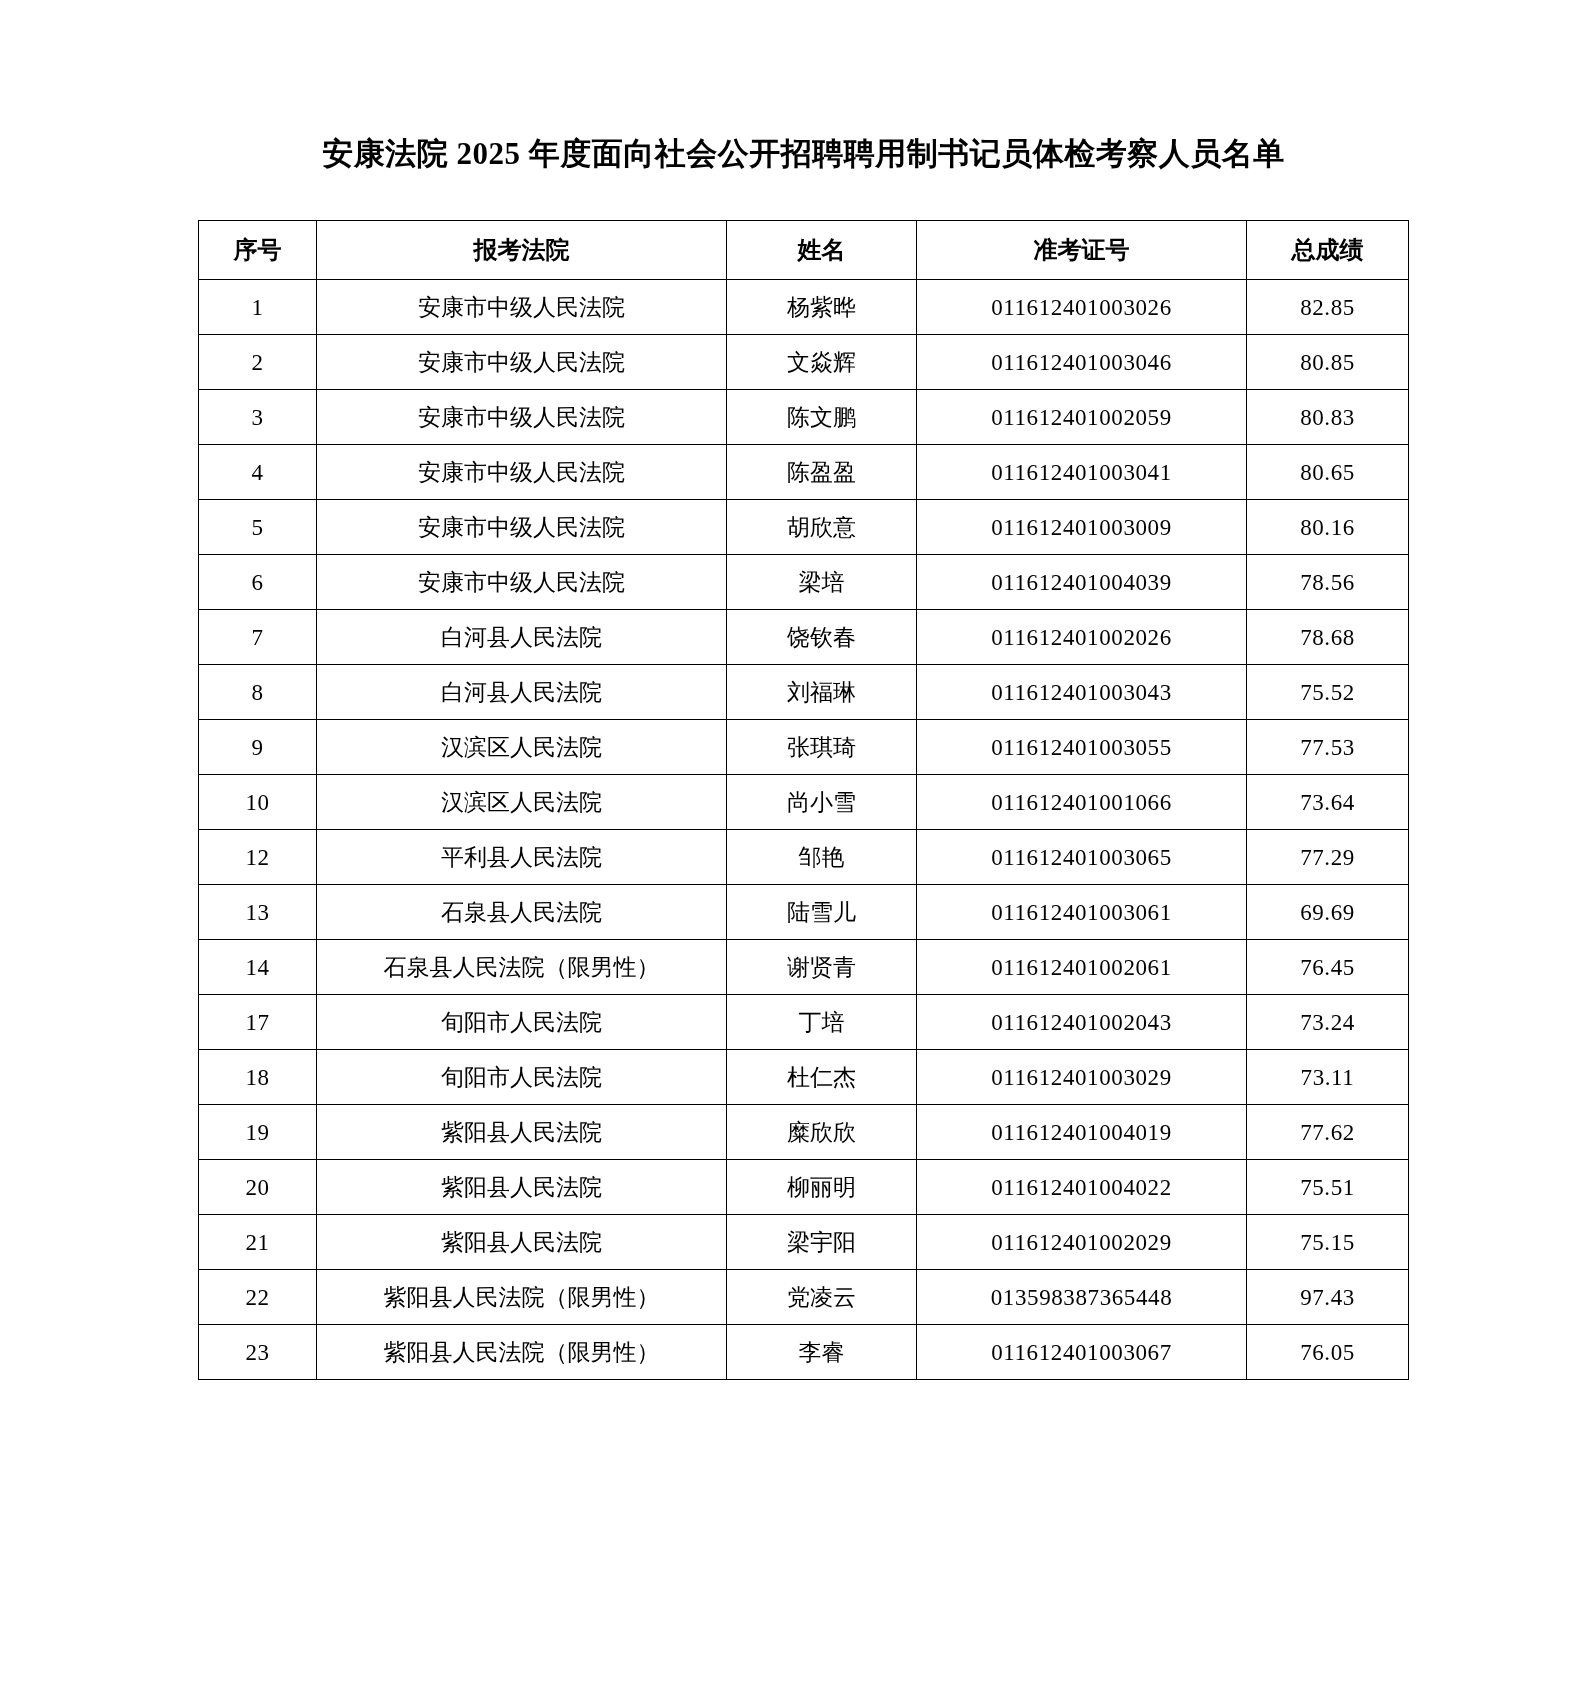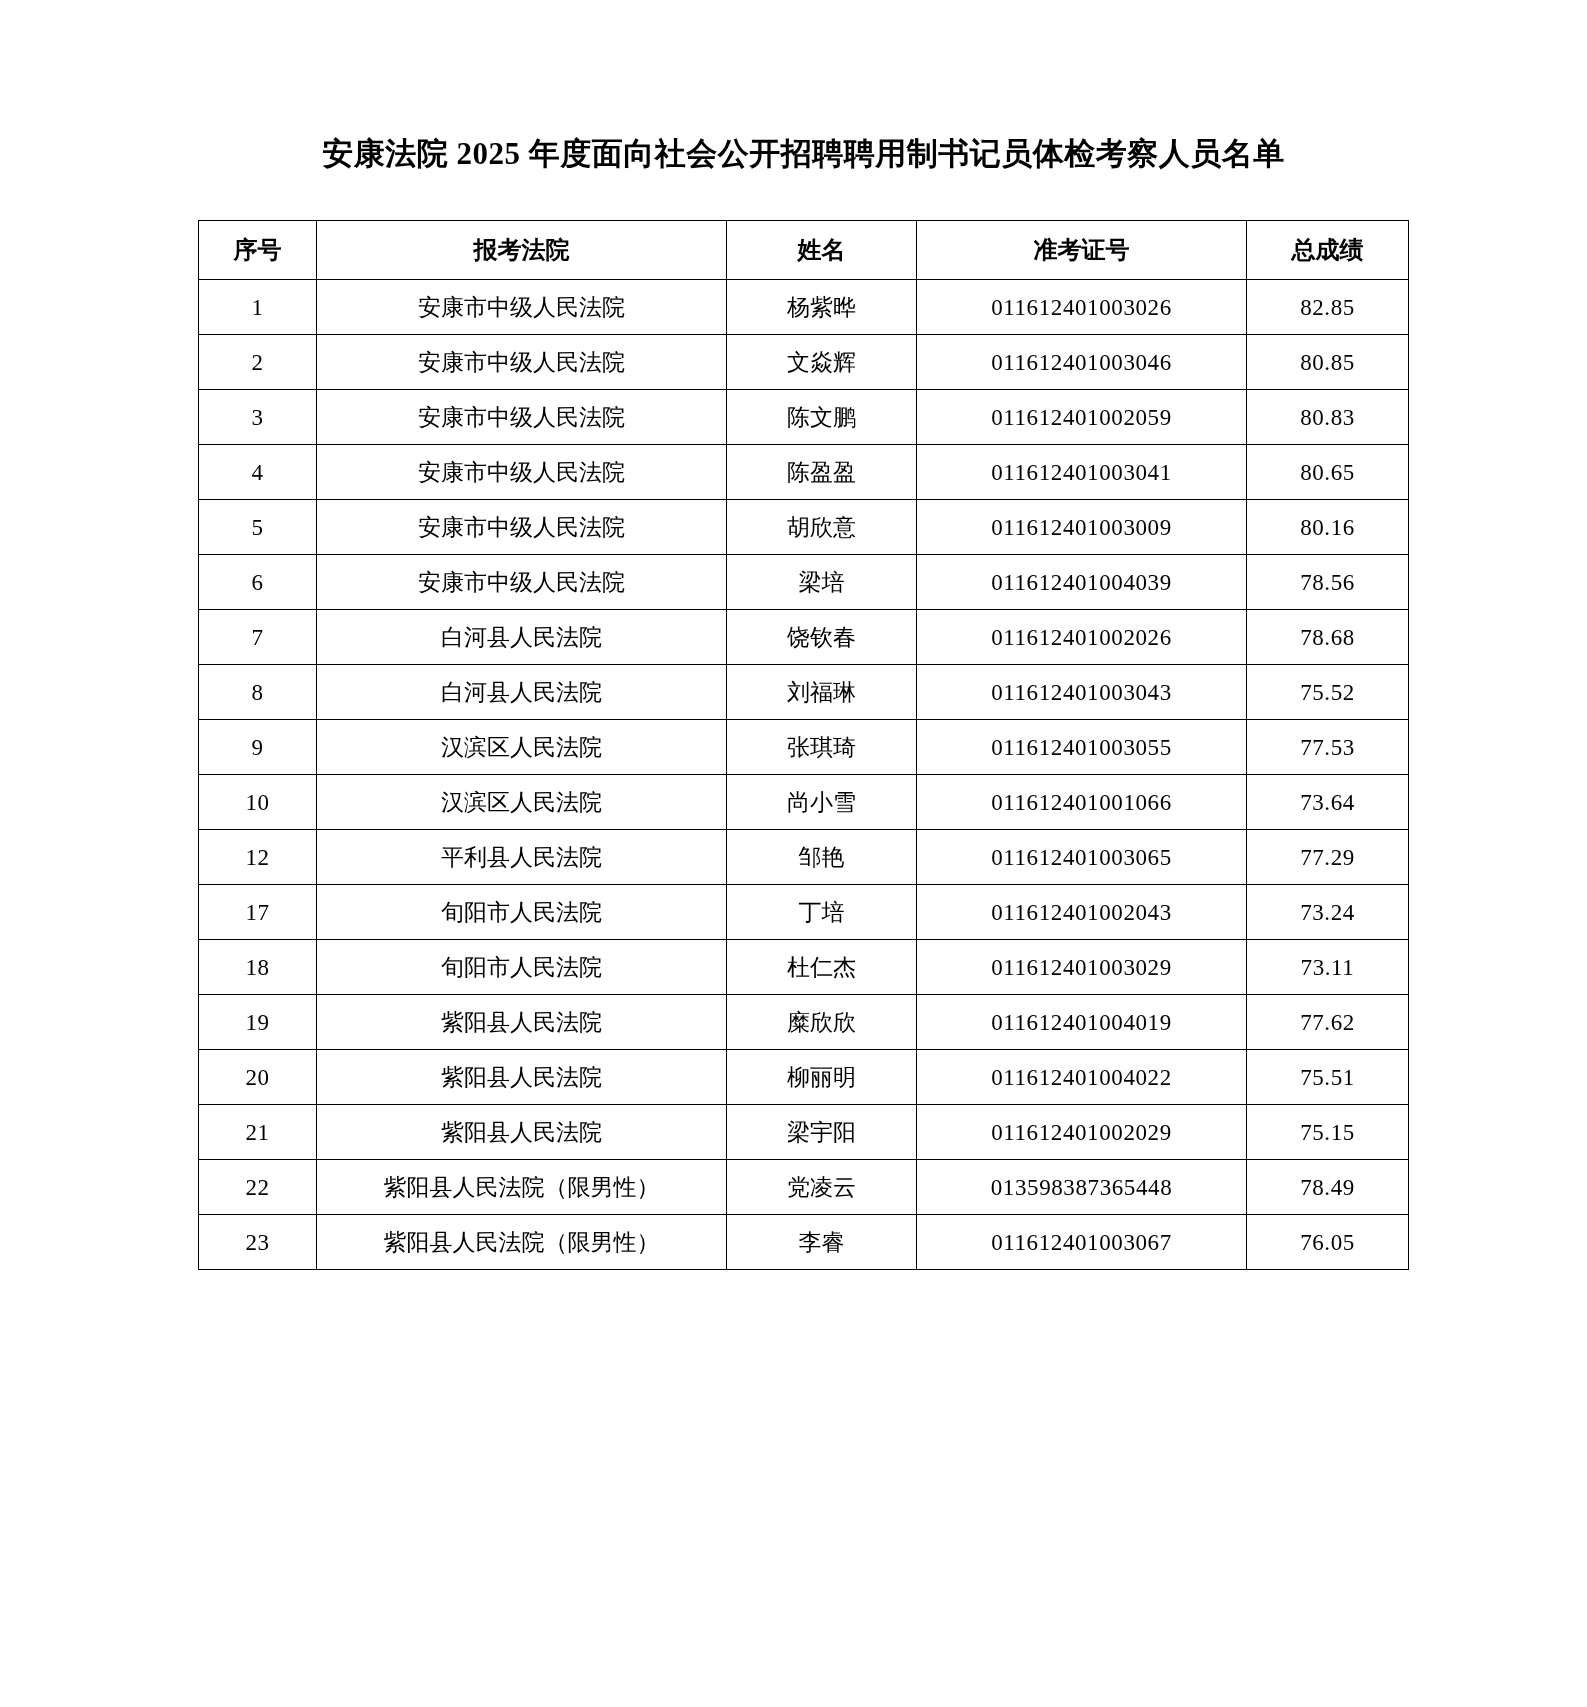--- a/index.html
+++ b/index.html
@@ -163,20 +163,34 @@
             <td class="num">73.64</td>
           </tr>
           <tr>
             <td class="num">12</td>
             <td>平利县人民法院</td>
             <td>邹艳</td>
             <td class="num">011612401003065</td>
             <td class="num">77.29</td>
           </tr>
           <tr>
+            <td class="num">13</td>
+            <td>石泉县人民法院</td>
+            <td>陆雪儿</td>
+            <td class="num">011612401003061</td>
+            <td class="num">69.69</td>
+          </tr>
+          <tr>
+            <td class="num">14</td>
+            <td>石泉县人民法院（限男性）</td>
+            <td>谢贤青</td>
+            <td class="num">011612401002061</td>
+            <td class="num">76.45</td>
+          </tr>
+          <tr>
             <td class="num">17</td>
             <td>旬阳市人民法院</td>
             <td>丁培</td>
             <td class="num">011612401002043</td>
             <td class="num">73.24</td>
           </tr>
           <tr>
             <td class="num">18</td>
             <td>旬阳市人民法院</td>
             <td>杜仁杰</td>
@@ -202,21 +216,21 @@
             <td>紫阳县人民法院</td>
             <td>梁宇阳</td>
             <td class="num">011612401002029</td>
             <td class="num">75.15</td>
           </tr>
           <tr>
             <td class="num">22</td>
             <td>紫阳县人民法院（限男性）</td>
             <td>党凌云</td>
             <td class="num">013598387365448</td>
-            <td class="num">78.49</td>
+            <td class="num">97.43</td>
           </tr>
           <tr>
             <td class="num">23</td>
             <td>紫阳县人民法院（限男性）</td>
             <td>李睿</td>
             <td class="num">011612401003067</td>
             <td class="num">76.05</td>
           </tr>
         </tbody>
     </table>

